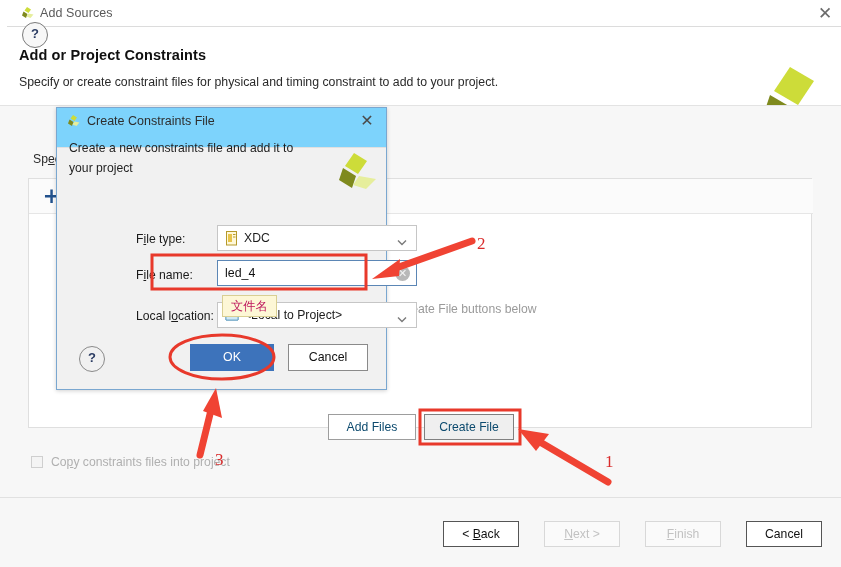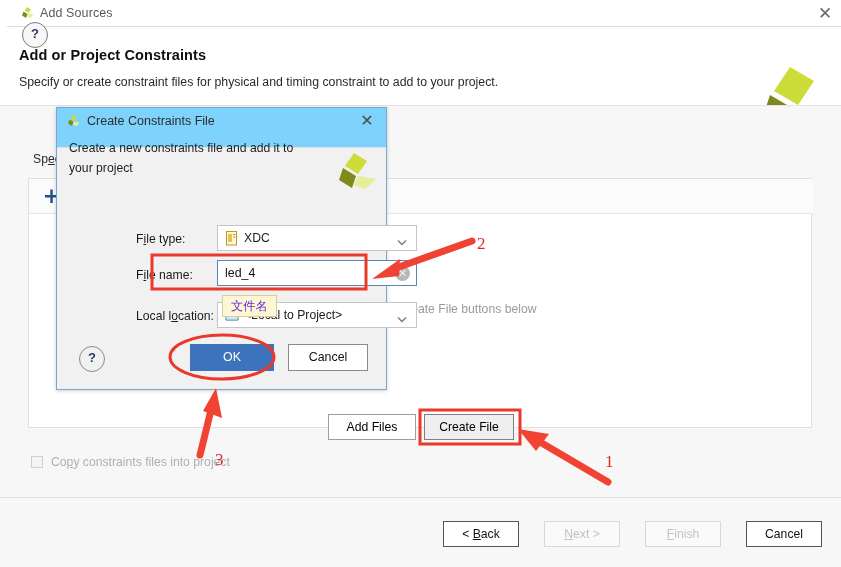--- a/index.html
+++ b/index.html
@@ -132,21 +132,21 @@
   }
 
   .src-action-btn {
     position: absolute;
     height: 26px;
     background: #f3f3f3;
     border: 1px solid #9d9d9d;
     box-sizing: border-box;
     font-family: "Liberation Sans", sans-serif;
     font-size: 12.2px;
-    color: #000000;
+    color: #0c4a6e;
     text-align: center;
     line-height: 24px;
     cursor: pointer;
   }
   #btn-add-files {
     left: 328px; top: 414px;
     width: 88px;
     background: #ffffff;
   }
   #btn-create-file {
@@ -345,21 +345,21 @@
   #tooltip-filename {
     position: absolute;
     left: 222px; top: 295px;
     height: 22px;
     padding: 0 8px;
     background: #fdf7d6;
     border: 1px solid #d9cf93;
     box-sizing: border-box;
     font-size: 12.2px;
     line-height: 20px;
-    color: #6d28d9;
+    color: #be185d;
     font-family: "DejaVu Sans", sans-serif;
     z-index: 40;
   }
 
   #modal-help {
     position: absolute;
     left: 22px; top: 238px;
     width: 24px; height: 24px;
     border: 1px solid #8a8a8a;
     border-radius: 50%;

